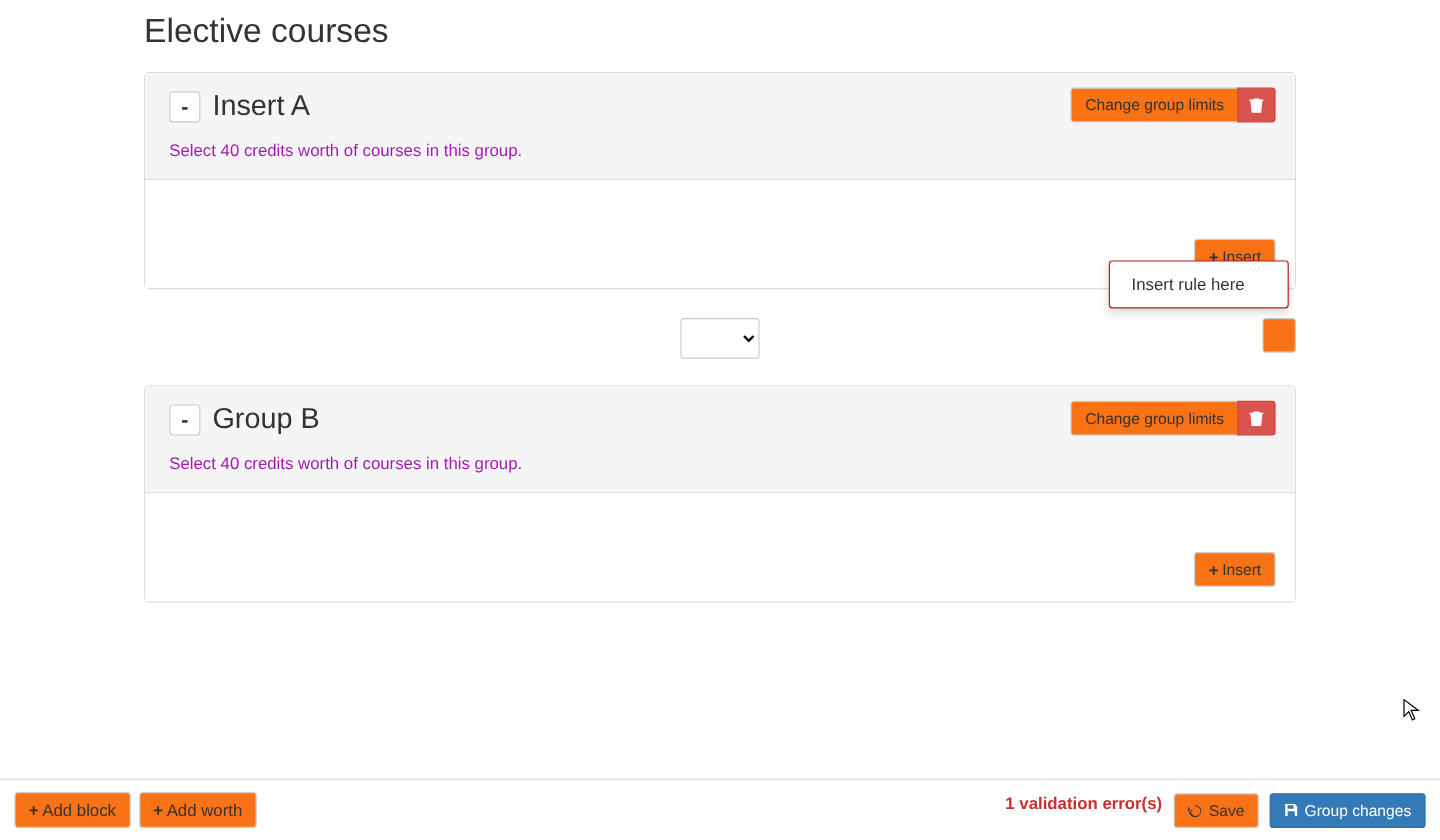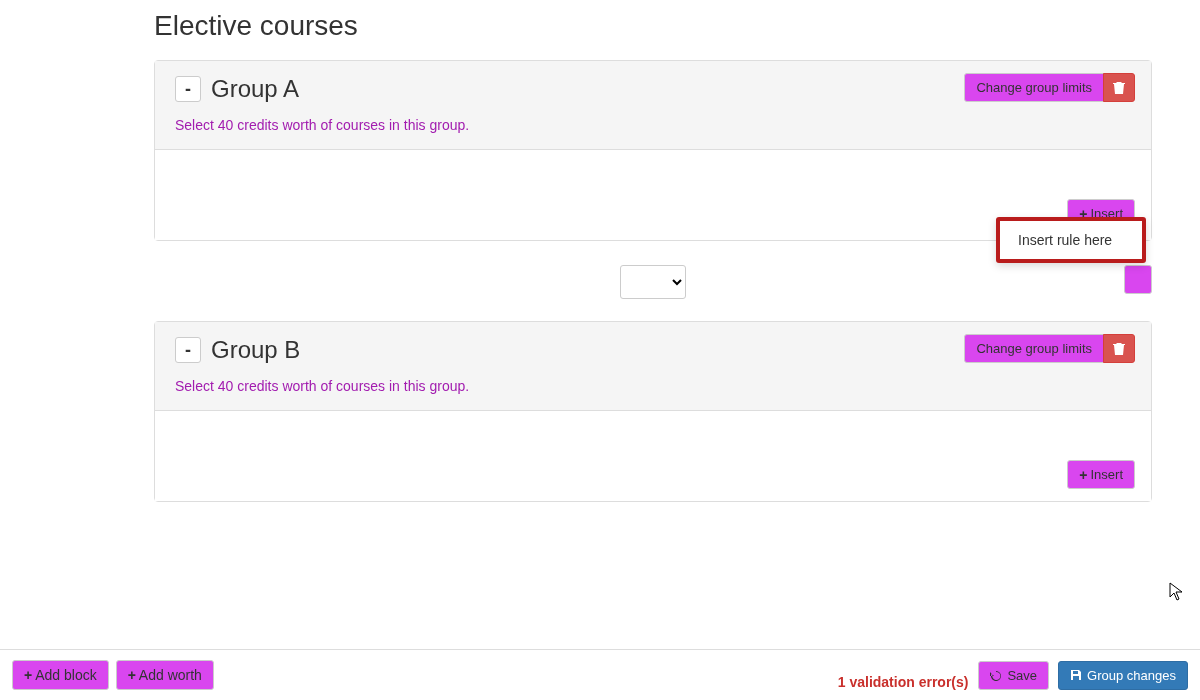--- a/index.html
+++ b/index.html
@@ -6,22 +6,21 @@
 body {
   font-family: "Helvetica Neue", Helvetica, Arial, sans-serif;
   font-size: 14px;
   color: #333;
   background: #fff;
   width: 1200px;
   height: 700px;
   position: relative;
 }
 .content {
-  padding: 10px 48px 0 120px;
-  margin-left: 34px;
+  padding: 10px 120px 0 120px;
 }
 .page-title {
   font-size: 28px;
   font-weight: 400;
   color: #333;
   margin-bottom: 18px;
 }
 .group-block {
   border: 1px solid #ddd;
   border-radius: 4px;
@@ -62,21 +61,21 @@
   top: 12px;
   right: 16px;
   display: flex;
 }
 .btn {
   display: inline-flex;
   align-items: center;
   padding: 6px 11px;
   font-size: 13px;
   border: 1px solid #ccc;
-  background: #d946ef;
+  background: #f97316;
   border-radius: 3px;
   cursor: pointer;
   color: #333;
   white-space: nowrap;
 }
 .btn + .btn { margin-left: -1px; }
 .btn-group { display: inline-flex; }
 .btn-group .btn:first-child {
   border-top-right-radius: 0;
   border-bottom-right-radius: 0;
@@ -127,21 +126,21 @@
   cursor: pointer;
 }
 .side-insert {
   position: absolute;
   right: 0;
   top: 0;
 }
 .dropdown-menu {
   position: absolute;
   background: #fff;
-  border: 4px solid #b91c1c;
+  border: 1px solid #b91c1c;
   border-radius: 3px;
   box-shadow: 0 3px 8px rgba(0,0,0,0.15);
   padding: 5px 0;
   z-index: 100;
   min-width: 150px;
 }
 .dropdown-item {
   padding: 6px 18px;
   font-size: 14px;
   color: #333;
@@ -166,21 +165,21 @@
   align-items: center;
   font-size: 14px;
   color: #333;
   margin-left: 8px;
   cursor: pointer;
 }
 .checkbox-wrap input { margin-right: 6px; cursor: pointer; }
 .footer-right {
   margin-left: auto;
   display: flex;
-  align-items: flex-end;
+  align-items: flex-start;
   gap: 10px;
 }
 .validation-err {
   color: #c9302c;
   font-weight: bold;
   font-size: 14px;
 }
 .btn-primary {
   background: #337ab7;
   border-color: #2e6da4;
@@ -199,21 +198,21 @@
 </head>
 <body>
 
 <div class="content">
   <h1 class="page-title">Elective courses</h1>
 
   <div class="group-block">
     <div class="group-header">
       <div class="group-title-row">
         <div class="collapse-btn">-</div>
-        <div class="group-name">Group A</div>
+        <div class="group-name">Insert A</div>
       </div>
       <div class="group-actions">
         <div class="btn-group">
           <button class="btn">Change group limits</button>
           <button class="btn btn-danger">
             <svg viewBox="0 0 12 14">
                 <path d="M1 3h10l-1 10H2L1 3zm3-2h4l1 1H3l1-1zM0 2h12v1H0z"></path>
               </svg>
           </button>
         </div>

